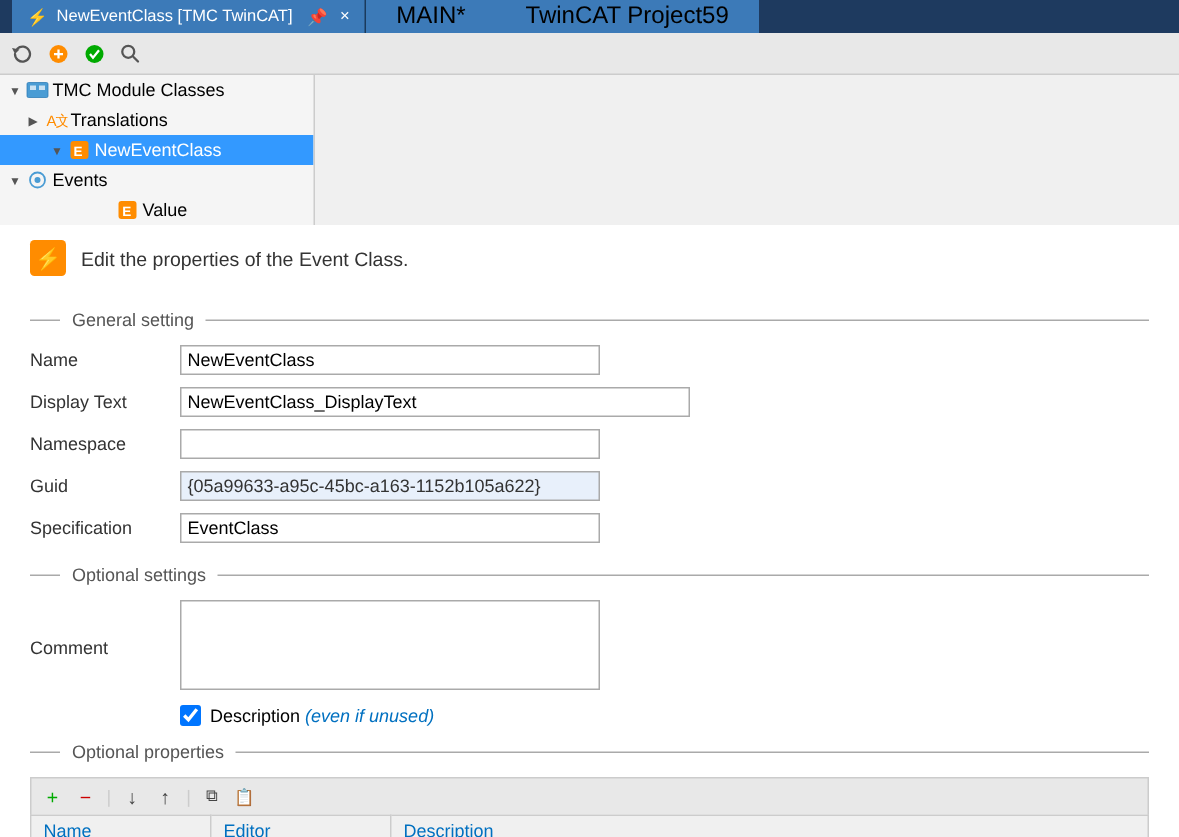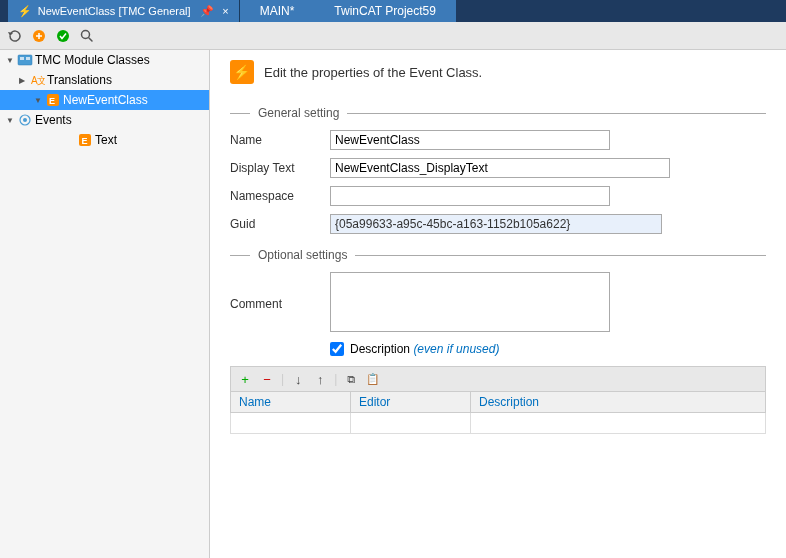--- a/index.html
+++ b/index.html
@@ -3,28 +3,28 @@
   <meta charset="utf-8">
   <style>
     * { box-sizing: border-box; margin: 0; padding: 0; }
     body { font-family: 'Segoe UI', Tahoma, Geneva, Verdana, sans-serif; font-size: 12px; background: #f0f0f0; overflow: hidden; }
 
     
     .title-bar { background: #1e3a5f; color: white; height: 22px; display: flex; align-items: center; padding: 0 8px; font-size: 12px; }
     .title-bar-tabs { display: flex; align-items: stretch; height: 22px; }
     .title-tab { background: #2d5a8e; color: #ccc; padding: 0 10px; display: flex; align-items: center; font-size: 11px; border-right: 1px solid #1a3a5c; gap: 6px; }
     .title-tab.active { background: #3c7ab8; color: white; }
-    .title-main { background: #3c7ab8; color: #ffffff; padding: 0 20px; display: flex; align-items: center; font-size: 12px; flex: 1; }
+    .title-main { background: #3c7ab8; color: #000000; padding: 0 20px; display: flex; align-items: center; font-size: 16px; flex: 1; }
 
     
     .toolbar { background: #e8e8e8; border-bottom: 1px solid #ccc; height: 28px; display: flex; align-items: center; padding: 0 4px; gap: 2px; }
     .toolbar-btn { width: 22px; height: 22px; border: 1px solid transparent; background: transparent; cursor: pointer; display: flex; align-items: center; justify-content: center; border-radius: 2px; }
 
     
-    .main-layout { display: flex; height: calc(558px - 22px - 28px); }
+    .main-layout { display: flex; height: calc(558px - 22px - 28px); flex-direction: column; }
 
     
     .sidebar { width: 210px; background: #f5f5f5; border-right: 1px solid #ccc; overflow-y: auto; font-size: 12px; }
     .tree-item { display: flex; align-items: center; padding: 2px 4px; cursor: pointer; white-space: nowrap; }
     .tree-item.selected { background: #3399ff; color: white; }
     .tree-item.selected .tree-label { color: white; }
     .tree-icon { width: 16px; height: 16px; margin-right: 2px; display: inline-flex; align-items: center; justify-content: center; flex-shrink: 0; }
     .tree-label { font-size: 12px; }
     .tree-indent-1 { padding-left: 16px; }
     .tree-indent-2 { padding-left: 32px; }
@@ -77,21 +77,21 @@
     
     .svg-icon { width: 16px; height: 16px; }
   </style>
 </head>
 <body>
 
 <div class="title-bar">
   <div class="title-bar-tabs">
     <div class="title-tab active">
       <span style="color:#ff8c00;">⚡</span>
-      <span>NewEventClass [TMC General]</span>
+      <span>NewEventClass [TMC TwinCAT]</span>
       <span style="margin-left:4px;cursor:pointer;">📌</span>
       <span style="margin-left:2px;cursor:pointer;">×</span>
     </div>
     <div class="title-main">
       <span style="margin-right:40px;">MAIN*</span>
       <span>TwinCAT Project59</span>
     </div>
   </div>
 </div>
 
@@ -174,21 +174,21 @@
     </div>
 
     <div class="tree-item tree-indent-4">
       <span class="expander leaf"></span>
       <span class="tree-icon">
         <svg width="16" height="16" viewBox="0 0 16 16">
           <rect x="2" y="2" width="12" height="12" rx="2" fill="#ff8c00"></rect>
           <text x="4.5" y="12" font-size="9" fill="white" font-weight="bold">E</text>
         </svg>
       </span>
-      <span class="tree-label">Text</span>
+      <span class="tree-label">Value</span>
     </div>
   </div>
 
   <div class="content">
 
     <div class="content-header">
       <div class="header-icon">⚡</div>
       <span>Edit the properties of the Event Class.</span>
     </div>
 
@@ -208,43 +208,52 @@
       <input class="form-input" type="text" style="width: 340px;" value="NewEventClass_DisplayText">
     </div>
 
     <div class="form-row">
       <span class="form-label">Namespace</span>
       <input class="form-input" type="text" value="" style="">
     </div>
 
     <div class="form-row">
       <span class="form-label">Guid</span>
-      <input class="form-input guid" type="text" style="width: 332px;" value="{05a99633-a95c-45bc-a163-1152b105a622}">
-    </div>
-
+      <input class="form-input guid" type="text" style="width: 280px;" value="{05a99633-a95c-45bc-a163-1152b105a622}">
+    </div>
+
+    <div class="form-row">
+      <span class="form-label">Specification</span>
+      <input class="form-input" type="text" value="EventClass" style="">
+    </div>
 
     <div class="section-divider" style="margin-top:14px;">
       <div class="section-line" style="max-width:20px;"></div>
       <span class="section-label">Optional settings</span>
       <div class="section-line"></div>
     </div>
 
     <div class="form-row" style="align-items:center;">
       <span class="form-label" style="padding-top:4px;">Comment</span>
       <textarea class="form-textarea" style=""></textarea>
     </div>
 
     <div class="checkbox-row" style="margin-left:100px;">
       <input type="checkbox" id="persistent-cb" checked="" style="">
       <label for="persistent-cb" class="checkbox-label">
         <span>Description</span>
         <em> <span>(even if unused)</span></em>
       </label>
     </div>
 
+    <div class="section-divider" style="margin-top:8px;">
+      <div class="section-line" style="max-width:20px;"></div>
+      <span class="section-label">Optional properties</span>
+      <div class="section-line"></div>
+    </div>
 
     <div class="opt-props-toolbar">
       <button class="opt-props-btn green" title="Add">+</button>
       <button class="opt-props-btn red" title="Remove">−</button>
       <span style="color:#ccc;margin:0 2px;">|</span>
       <button class="opt-props-btn" title="Move Down">↓</button>
       <button class="opt-props-btn" title="Move Up">↑</button>
       <span style="color:#ccc;margin:0 2px;">|</span>
       <button class="opt-props-btn" title="Copy" style="font-size:11px;">⧉</button>
       <button class="opt-props-btn" title="Paste" style="font-size:11px;">📋</button>

